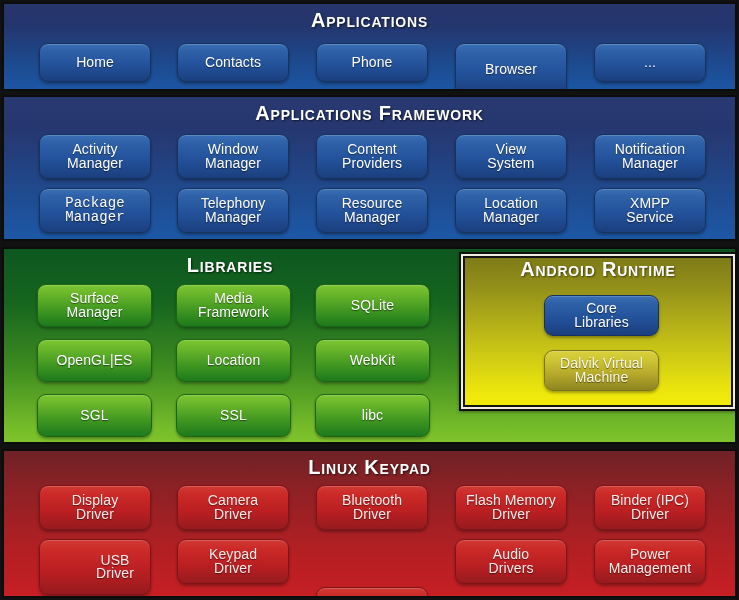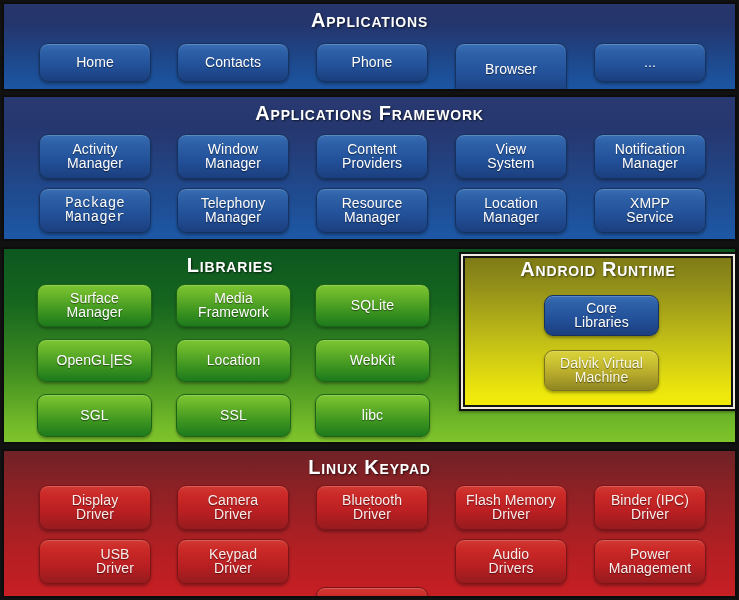--- a/index.html
+++ b/index.html
@@ -275,21 +275,21 @@
     </div>
     <div class="node red" style="left:451px;top:34px;width:112px;height:45px;">
       <span>Flash Memory
 Driver</span>
     </div>
     <div class="node red" style="left:590px;top:34px;width:112px;height:45px;">
       <span>Binder (IPC)
 Driver</span>
     </div>
 
-    <div class="node red" style="left:35px;top:88px;width:112px;height:45px;padding-left:40px;">
+    <div class="node red" style="left:35px;top:88px;width:112px;height:56px;padding-left:40px;">
       <span>USB
 Driver</span>
     </div>
     <div class="node red" style="left:173px;top:88px;width:112px;height:45px;">
       <span>Keypad
 Driver</span>
     </div>
     <div class="node red" style="left:312px;top:88px;width:112px;height:45px;margin-top:48px;">
       <span>WiFi
 Driver</span>

